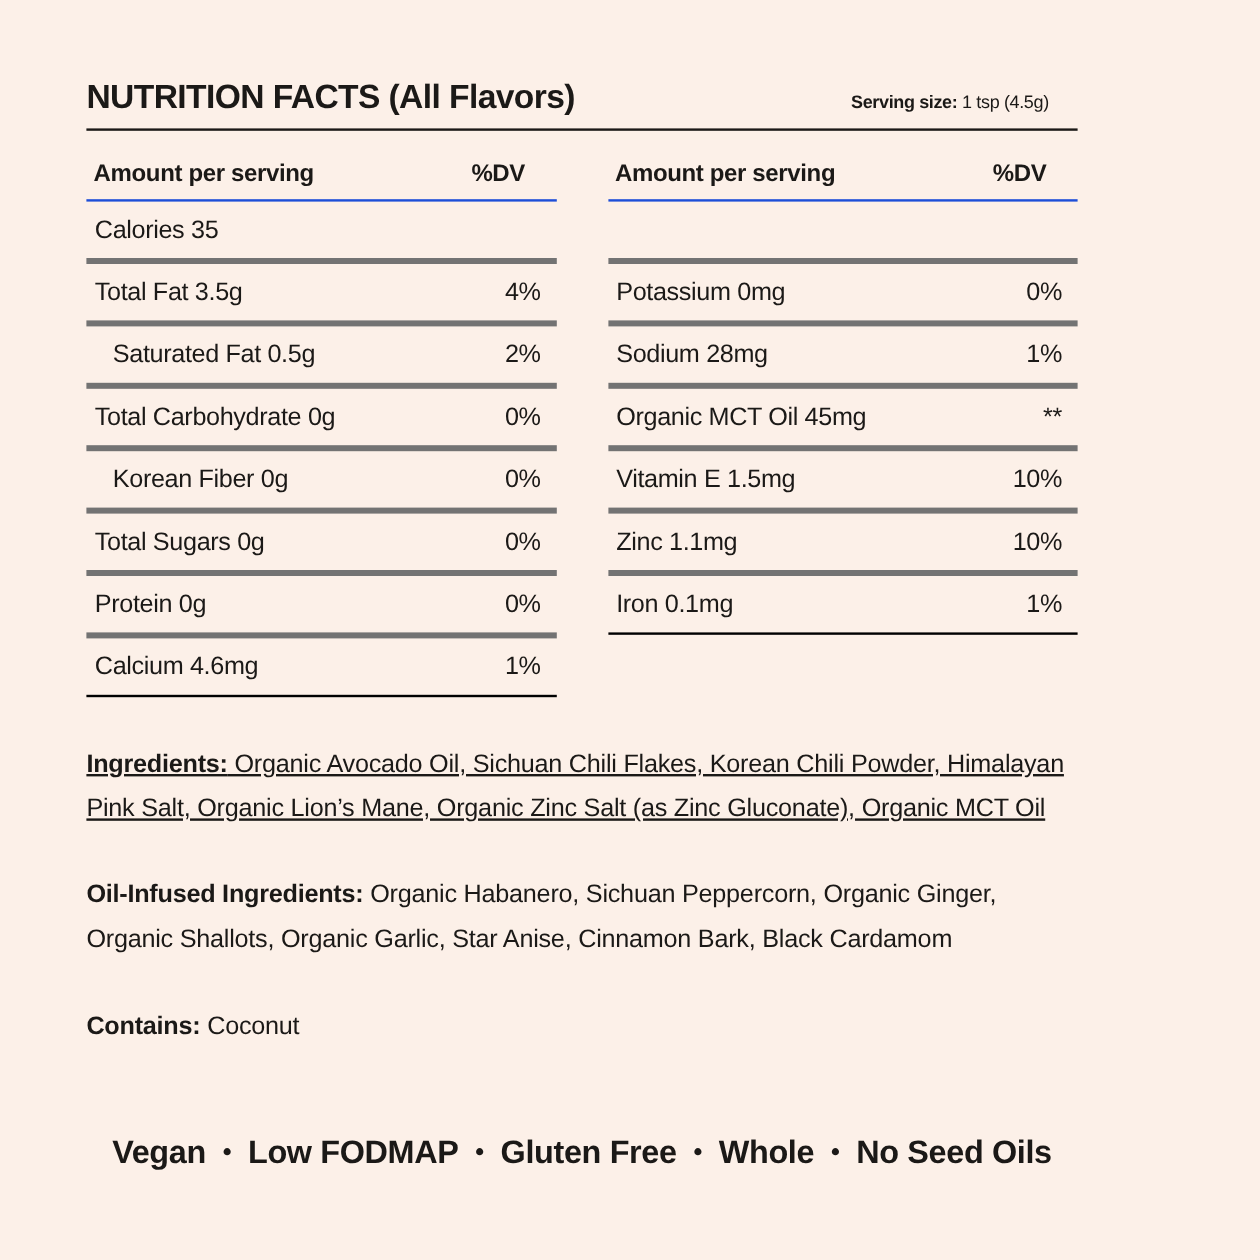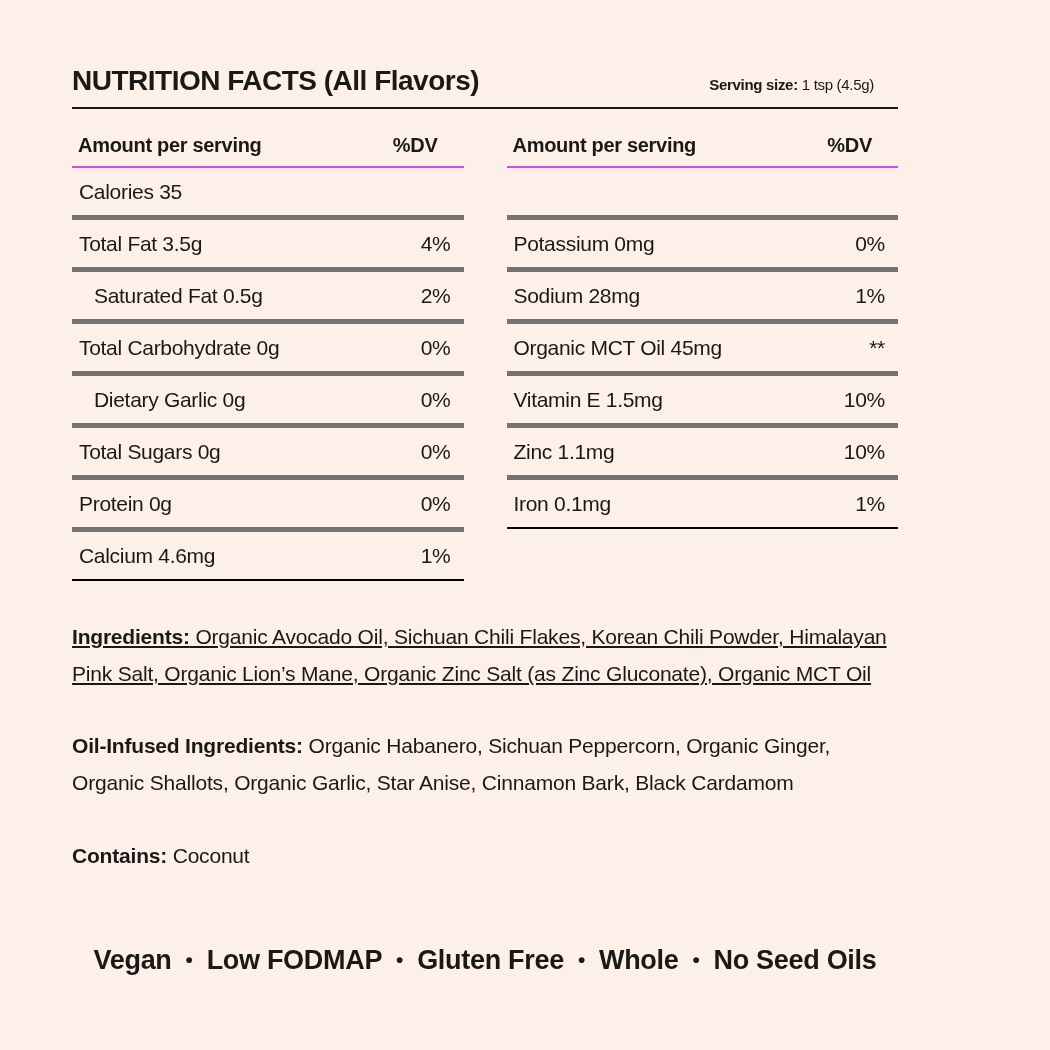--- a/index.html
+++ b/index.html
@@ -45,21 +45,21 @@
   .col{
     flex:1 1 0;
     min-width:0;
   }
   .col-header{
     display:flex;
     justify-content:space-between;
     align-items:baseline;
     padding-top:25px;
     padding-bottom:9px;
-    border-bottom:2px solid #d946ef;
+    border-bottom:2px solid #1d4ed8;
     font-weight:bold;
     font-size:20px;
     letter-spacing:-0.3px;
   }
   .col-header .hdr-amount{padding-left:6px;}
   .col-header .hdr-dv{padding-right:26px;}
   .row{
     height:47px;
     display:flex;
     justify-content:space-between;
@@ -125,21 +125,21 @@
       </div>
       <div class="row indent">
         <span class="lbl">Saturated Fat 0.5g</span>
         <span class="dv">2%</span>
       </div>
       <div class="row">
         <span class="lbl">Total Carbohydrate 0g</span>
         <span class="dv">0%</span>
       </div>
       <div class="row indent">
-        <span class="lbl">Dietary Garlic 0g</span>
+        <span class="lbl">Korean Fiber 0g</span>
         <span class="dv">0%</span>
       </div>
       <div class="row">
         <span class="lbl">Total Sugars 0g</span>
         <span class="dv">0%</span>
       </div>
       <div class="row">
         <span class="lbl">Protein 0g</span>
         <span class="dv">0%</span>
       </div>

